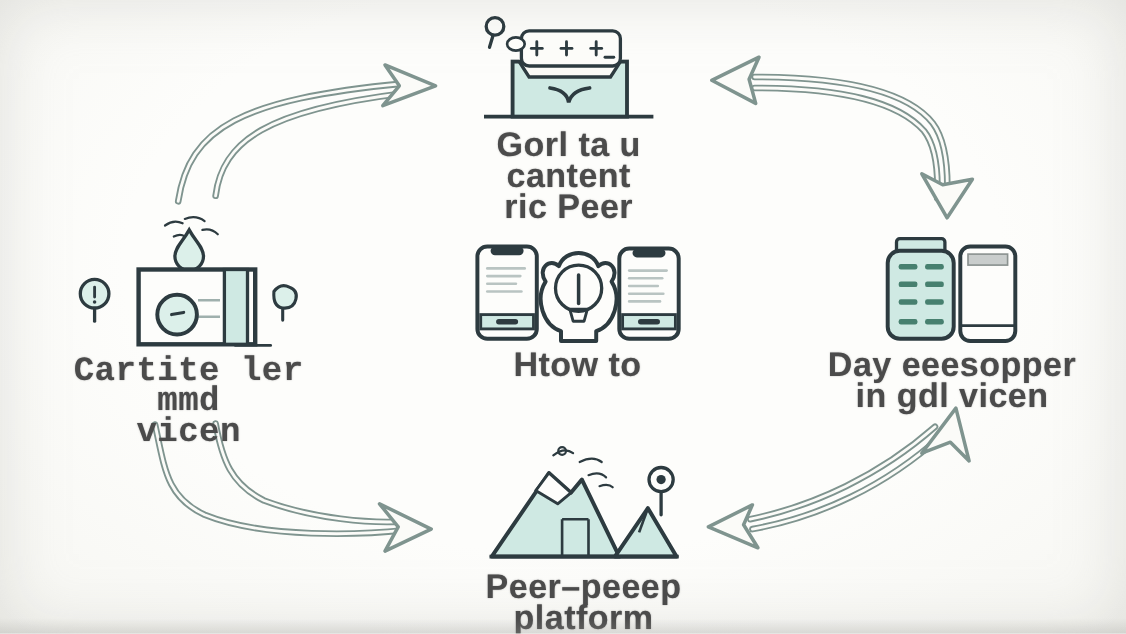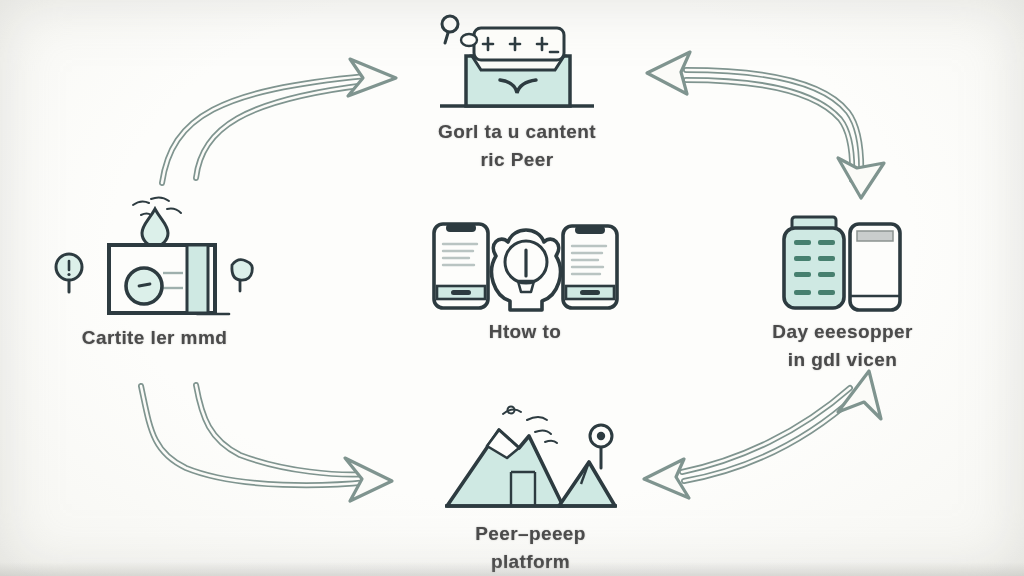--- a/index.html
+++ b/index.html
@@ -7,21 +7,21 @@
     position:relative;width:1024px;height:576px;overflow:hidden;
     background:radial-gradient(ellipse at 50% 42%, #fdfdfb 55%, #f6f6f2 100%);
     box-shadow:inset 0 0 60px rgba(180,180,175,.35);
     font-family:"Liberation Sans", sans-serif;
   }
   .stage::after{content:"";position:absolute;left:0;right:0;bottom:0;height:14px;
     background:linear-gradient(to top, rgba(160,160,155,.28), rgba(160,160,155,0));
     pointer-events:none;}
   .node{position:absolute;display:flex;flex-direction:column;align-items:center;}
   .node .label{margin-top:6px;text-align:center;color:var(--txt,#4b4b4b);
-    font-size:19px;font-weight:bold;line-height:28px;letter-spacing:.4px;
+    font-size:31px;font-weight:bold;line-height:28px;letter-spacing:.4px;
     text-shadow:0 0 1.4px rgba(75,75,75,.5);}
   .node .label span{display:block;}
   svg{display:block;}
   .arrows{position:absolute;left:0;top:0;}
 </style>
 </head>
 <body>
 
 <div class="stage">
 
@@ -77,21 +77,21 @@
       </g>
       <path d="M78,68 Q93,70 95,81 Q98,70 114,68" fill="none" stroke="var(--ink)" stroke-width="3.4" stroke-linecap="round"></path>
       <ellipse cx="47" cy="28" rx="8" ry="6" fill="#fdfdfa" stroke="var(--ink)" stroke-width="2.4"></ellipse>
     </svg>
     <div class="label">
       <span>Gorl ta u cantent</span>
       <span>ric Peer</span>
     </div>
   </div>
 
-  <div class="node" style="left:27px;top:193px;width:255px;">
+  <div class="node" style="left:44px;top:193px;width:255px;font-family:Liberation Mono, monospace;">
     <svg width="215" height="125" viewBox="0 0 215 125">
       <g fill="none" stroke="var(--ink)" stroke-width="2" stroke-linecap="round">
         <path d="M86,12 q8,-6 16,-2"></path>
           <path d="M104,6 q10,-4 18,2"></path>
         <path d="M120,16 q8,-2 14,4"></path>
           <path d="M94,22 q6,-3 10,0"></path>
       </g>
       <path d="M108,16 C114,27 121,32 121,40 a13,13 0 1 1 -26,0 C95,32 102,27 108,16 Z" fill="var(--lite)" stroke="var(--ink)" stroke-width="3"></path>
       <rect x="62" y="52" width="106" height="68" fill="#fdfdfb" stroke="var(--ink)" stroke-width="4"></rect>
       <rect x="140" y="52" width="21" height="68" fill="var(--teal)" stroke="var(--ink)" stroke-width="3"></rect>
@@ -102,20 +102,21 @@
       <circle cx="22" cy="74" r="13" fill="var(--lite)" stroke="var(--ink)" stroke-width="3"></circle>
       <line x1="22" y1="68" x2="22" y2="77" stroke="var(--ink)" stroke-width="2.6" stroke-linecap="round"></line>
       <circle cx="22" cy="81.5" r="1.6" fill="var(--ink)"></circle>
       <line x1="22" y1="88" x2="22" y2="99" stroke="var(--ink)" stroke-width="3" stroke-linecap="round"></line>
       <path d="M185,72 q6,-8 14,-4 q8,3 6,11 q-2,9 -12,8 q-9,-1 -8,-15 Z" fill="var(--lite)" stroke="var(--ink)" stroke-width="2.8"></path>
       <line x1="193" y1="88" x2="193" y2="98" stroke="var(--ink)" stroke-width="2.8" stroke-linecap="round"></line>
       <line x1="150" y1="121" x2="182" y2="121" stroke="var(--ink)" stroke-width="2.6" stroke-linecap="round"></line>
     </svg>
     <div class="label">
       <span>Cartite ler mmd</span>
+      <span>vicen</span>
     </div>
   </div>
 
   <div class="node" style="left:400px;top:220px;width:250px;justify-content:center;">
     <svg width="195" height="92" viewBox="0 0 195 92">
       <rect x="6" y="4" width="54" height="84" rx="9" fill="#fdfdfb" stroke="var(--ink)" stroke-width="3.6"></rect>
       <rect x="18" y="4" width="30" height="8" rx="4" fill="var(--ink)"></rect>
       <g stroke="#b9c4c2" stroke-width="2.4" stroke-linecap="round">
         <line x1="15" y1="24" x2="49" y2="24"></line>
           <line x1="15" y1="31" x2="45" y2="31"></line>
@@ -138,21 +139,21 @@
       <path d="M68,36 C60,24 72,14 80,22 C86,6 110,6 116,22 C124,14 136,24 128,36 C138,52 130,76 114,81 L114,90 L82,90 L82,81 C66,76 58,52 68,36 Z" fill="#fdfdfb" stroke="var(--ink)" stroke-width="3.6" stroke-linejoin="round"></path>
       <circle cx="98" cy="42" r="21" fill="none" stroke="var(--ink)" stroke-width="3"></circle>
       <line x1="98" y1="30" x2="98" y2="56" stroke="var(--ink)" stroke-width="3.2" stroke-linecap="round"></line>
       <path d="M90,61 L106,61 L103,72 L93,72 Z" fill="none" stroke="var(--ink)" stroke-width="2.6" stroke-linejoin="round"></path>
     </svg>
     <div class="label">
       <span>Htow to</span>
     </div>
   </div>
 
-  <div class="node" style="left:725px;top:214px;width:235px;">
+  <div class="node" style="left:748px;top:214px;width:235px;">
     <svg width="125" height="98" viewBox="0 0 125 98">
       <rect x="12" y="3" width="44" height="14" rx="3" fill="var(--teal)" stroke="var(--ink)" stroke-width="3"></rect>
       <rect x="4" y="14" width="60" height="80" rx="11" fill="var(--teal)" stroke="var(--ink)" stroke-width="3.6"></rect>
       <g fill="var(--dash)">
         <rect x="14" y="26" width="17" height="5" rx="2"></rect>
           <rect x="38" y="26" width="17" height="5" rx="2"></rect>
         <rect x="14" y="42" width="17" height="5" rx="2"></rect>
           <rect x="38" y="42" width="17" height="5" rx="2"></rect>
         <rect x="14" y="58" width="17" height="5" rx="2"></rect>
           <rect x="38" y="58" width="17" height="5" rx="2"></rect>

